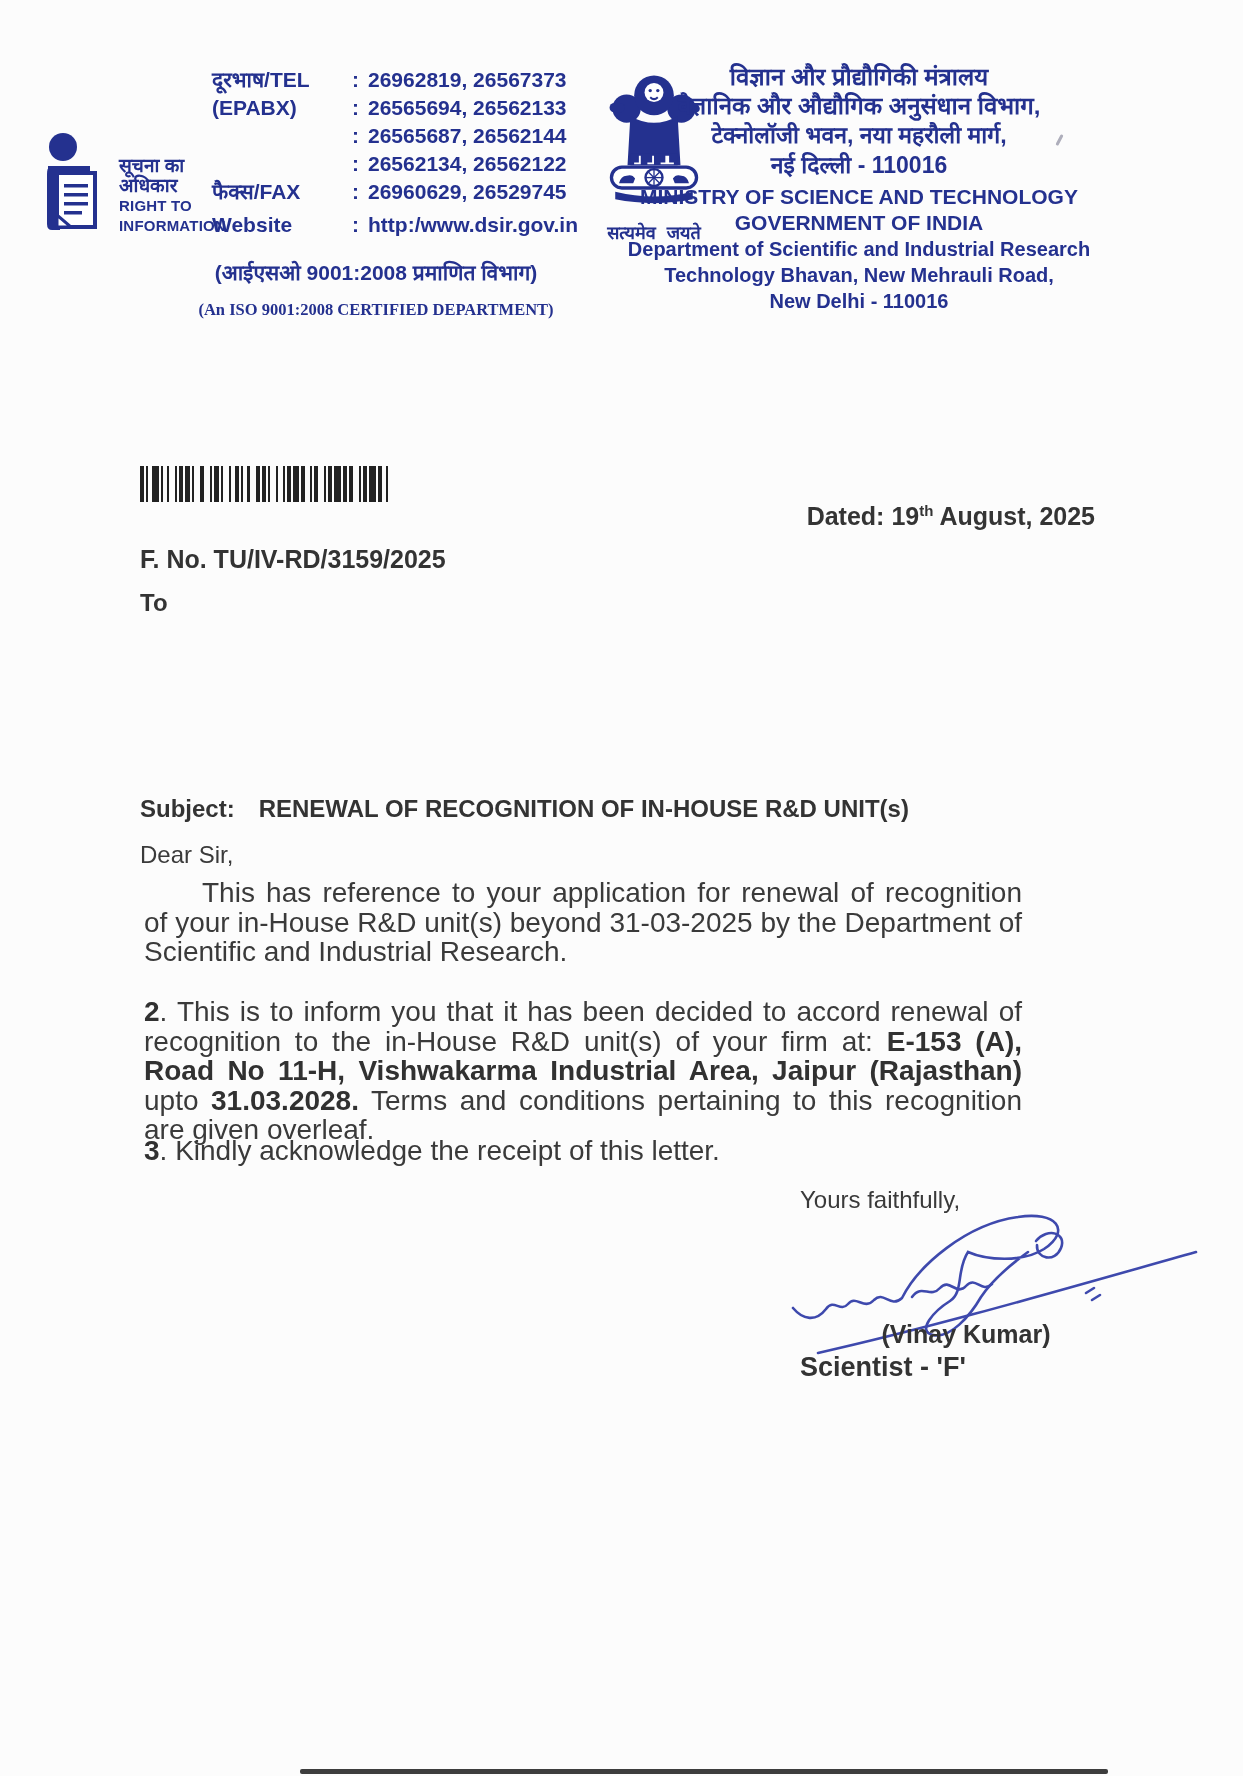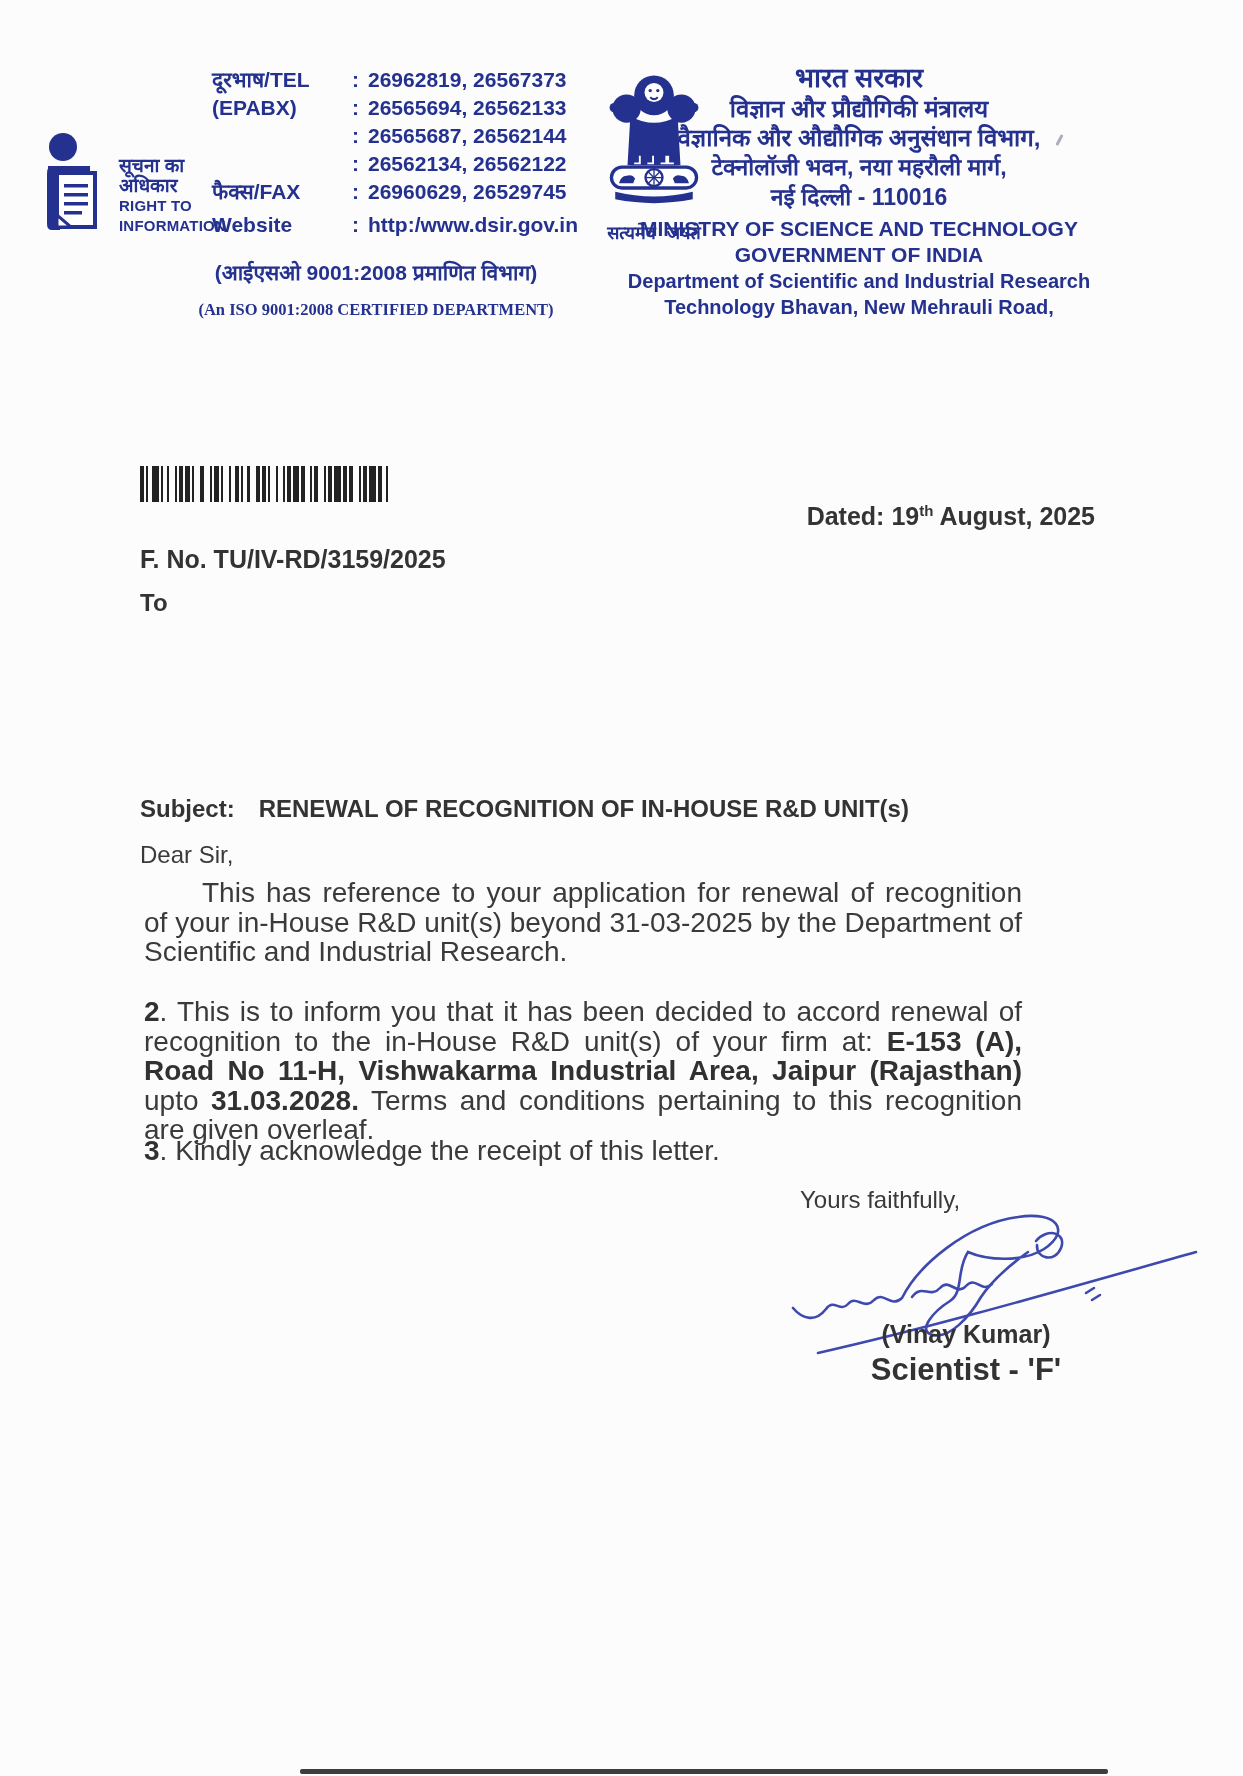--- a/index.html
+++ b/index.html
@@ -55,21 +55,21 @@
   .subject{left:140px;top:795px;width:880px;font-size:24px;font-weight:bold;color:#333;display:flex;gap:24px;}
   .dear{left:140px;top:841px;font-size:24px;}
   .para{left:144px;width:878px;font-size:28px;line-height:29.5px;text-align:justify;}
   .p1{top:878px;text-indent:58px;}
   .p2{top:997px;}
   .p3{top:1136px;text-align:left;}
   .para b{color:#313131;}
 
   .yours{left:800px;top:1186px;width:332px;font-size:24px;}
   .signame{left:800px;top:1320px;width:332px;text-align:center;font-size:25px;font-weight:bold;color:#333;}
-  .sigtitle{left:800px;top:1352px;width:332px;text-align:center;font-size:31px;font-weight:bold;color:#333;}
+  .sigtitle{left:800px;top:1352px;width:332px;text-align:left;font-size:27px;font-weight:bold;color:#333;}
   .sig-svg{left:718px;top:1196px;}
 
   .bottom-line{left:300px;top:1769px;width:808px;height:5px;background:#3d3d3d;border-radius:2px;}
   .artifact-tr{left:1058px;top:134px;width:3px;height:12px;background:#9a9aaa;transform:rotate(28deg);border-radius:2px;opacity:.8;}
 </style>
 </head>
 <body>
 
 <div class="page">
 
@@ -156,30 +156,30 @@
       </g>
       <path d="M18 129 q2 -8 8 -8 q6 -2 9 3 l-2 5 z" fill="var(--ink-blue)"></path>
       <path d="M92 129 q-2 -8 -8 -8 q-6 -2 -9 3 l2 5 z" fill="var(--ink-blue)"></path>
 
       <path d="M14 138 q41 10 82 0 l0 8 q-41 8 -82 0 z" fill="var(--ink-blue)"></path>
     </svg>
     <div class="motto">सत्यमेव जयते</div>
   </div>
 
   <div class="abs ministry">
-    <div class="hi0">भारत सरकार</div>
     <div class="hi">विज्ञान और प्रौद्यौगिकी मंत्रालय</div>
     <div class="hi">वैज्ञानिक और औद्यौगिक अनुसंधान विभाग,</div>
     <div class="hi4">टेक्नोलॉजी भवन, नया महरौली मार्ग,</div>
     <div class="hi4">नई दिल्ली - 110016</div>
     <div class="en-block">
       <div class="en">MINISTRY OF SCIENCE AND TECHNOLOGY</div>
       <div class="en">GOVERNMENT OF INDIA</div>
       <div class="en-sm">Department of Scientific and Industrial Research</div>
       <div class="en-sm">Technology Bhavan, New Mehrauli Road,</div>
+      <div class="en-sm">New Delhi - 110016</div>
     </div>
   </div>
 
   <div class="abs artifact-tr"></div>
 
   <div class="abs barcode" aria-hidden="true">
       <span style="flex-grow: 2;"></span>
       <span class="sp" style="flex-grow: 1;"></span>
       <span style="flex-grow: 1;"></span>
       <span class="sp" style="flex-grow: 2;"></span>

